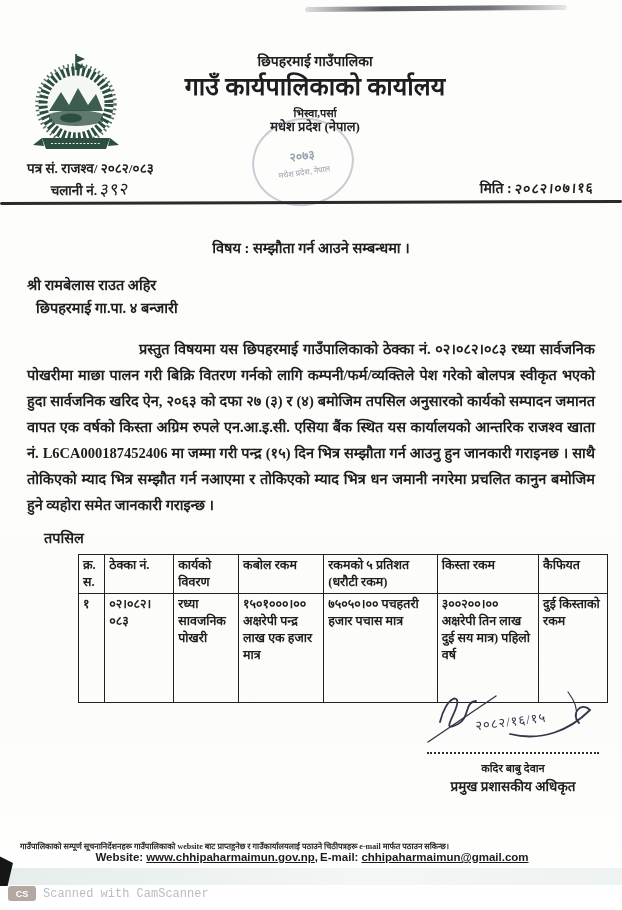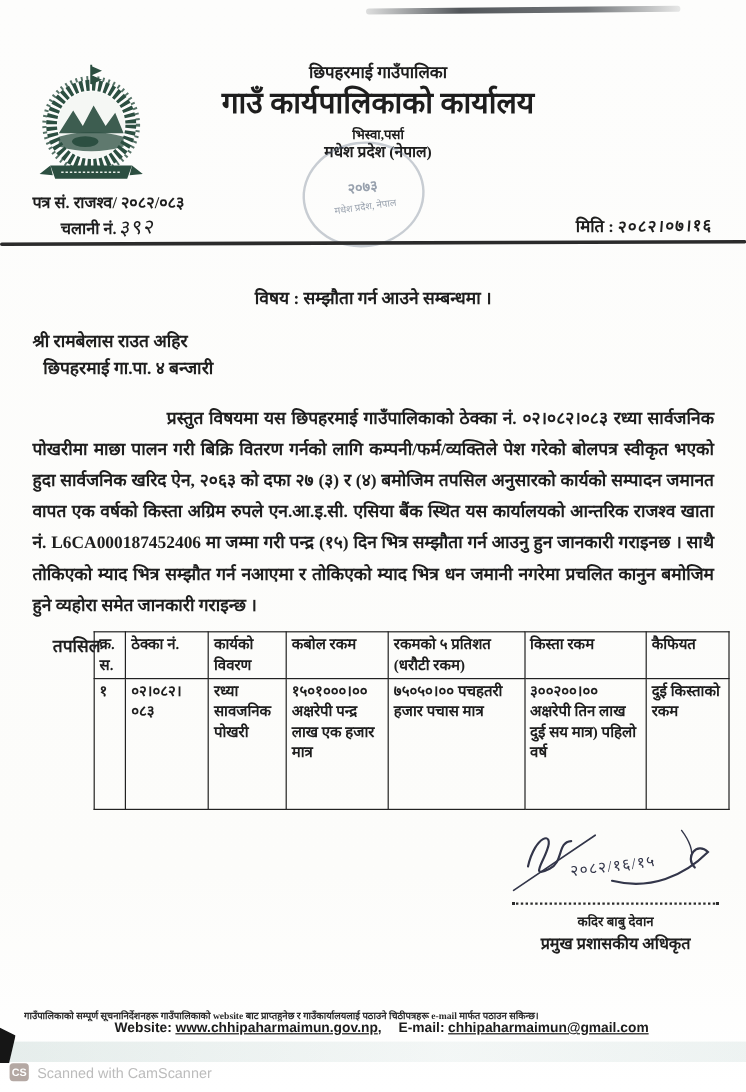--- a/index.html
+++ b/index.html
@@ -34,47 +34,47 @@
   .hand-sm{display:inline-block;transform:skewX(-5deg) rotate(-1deg);letter-spacing:1px;}
   .divider{position:absolute;left:0;top:201px;width:622px;height:3px;background:#2b2b2b;border-radius:2px;transform:rotate(-.2deg);}
   
   .subject{position:absolute;left:0;top:237px;width:622px;text-align:center;font-size:14.5px;font-weight:700;}
   .recipient{position:absolute;left:27px;top:274px;font-size:14.5px;font-weight:700;line-height:23px;}
   .recipient .l2{margin-left:9px;}
   .para{position:absolute;left:27px;top:336px;width:568px;font-size:14.5px;font-weight:700;line-height:26px;
     text-align:justify;text-indent:112px;margin:0;}
   .tapasil{position:absolute;left:44px;top:527px;font-size:14.5px;font-weight:700;}
   
-  table.det{position:absolute;left:78px;top:526px;width:530px;border-collapse:collapse;
+  table.det{position:absolute;left:78px;top:554px;width:530px;border-collapse:collapse;
     font-size:12.5px;font-weight:700;table-layout:fixed;}
   table.det th,table.det td{border:1.6px solid #222;padding:2px 4px;vertical-align:top;text-align:left;line-height:17px;}
   table.det th{font-weight:700;}
   table.det td{height:104px;}
   .c0{width:26px;} .c1{width:68px;} .c2{width:64px;} .c3{width:84px;} .c4{width:112px;} .c5{width:100px;} .c6{width:68px;}
   
   .sig{position:absolute;left:413px;top:686px;width:200px;text-align:center;}
   .sig .scrawl{position:relative;height:64px;}
   .sig .hand-date{position:absolute;left:62px;top:26px;font-size:13px;transform:rotate(-7deg);
     color:#33364a;letter-spacing:1px;white-space:nowrap;}
   .sig .dots{width:172px;margin:0 auto;border-bottom:2.5px dotted #2c2c2c;height:2px;}
   .sig .name{font-size:11px;font-weight:700;margin-top:6px;}
   .sig .post{font-size:13.5px;font-weight:700;margin-top:2px;}
   
   .foot-note{position:absolute;left:20px;top:840px;width:582px;font-size:8px;font-weight:700;
     color:#2a2a2a;white-space:nowrap;overflow:hidden;}
   .foot-links{position:absolute;left:0;top:851px;width:622px;text-align:center;font-size:11.5px;font-weight:700;
     font-family:"Liberation Sans","DejaVu Sans",sans-serif;color:#1c1c1c;}
   .foot-links a{color:#1c1c1c;text-decoration:underline;}
-  .foot-links .lbl{margin:0 3px 0 14px;}
+  .foot-links .lbl{margin:0 3px 0 2px;}
   
   .cam{position:absolute;left:8px;top:886px;display:flex;align-items:center;gap:7px;
     font-family:"Liberation Sans","DejaVu Sans",sans-serif;}
-  .cs-badge{width:16px;height:15px;border-radius:3px;background:#b4a8a3;color:#fff;font-size:9px;font-weight:700;
+  .cs-badge{width:28px;height:15px;border-radius:3px;background:#b4a8a3;color:#fff;font-size:9px;font-weight:700;
     display:flex;align-items:center;justify-content:center;}
-  .cam .txt{font-size:12px;color:#bcbcbc;}
+  .cam .txt{font-size:12px;color:#bcbcbc;font-family:Liberation Mono, monospace;}
 </style>
 </head>
 <body>
 
 <div class="page">
 
   <div class="top-smudge"></div>
 
   <div class="emblem">
     <svg viewBox="0 0 100 112" width="100" height="112">

